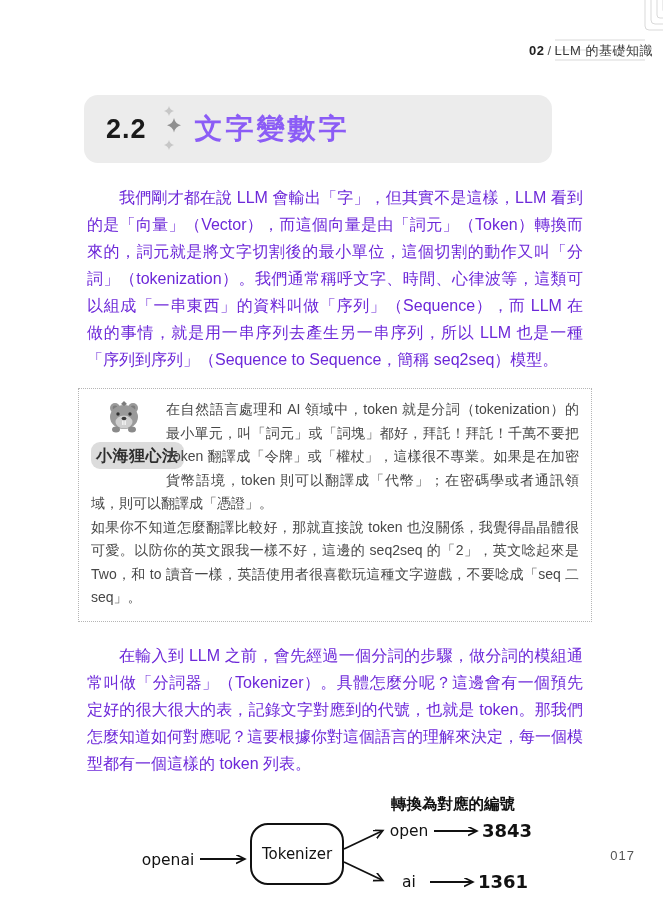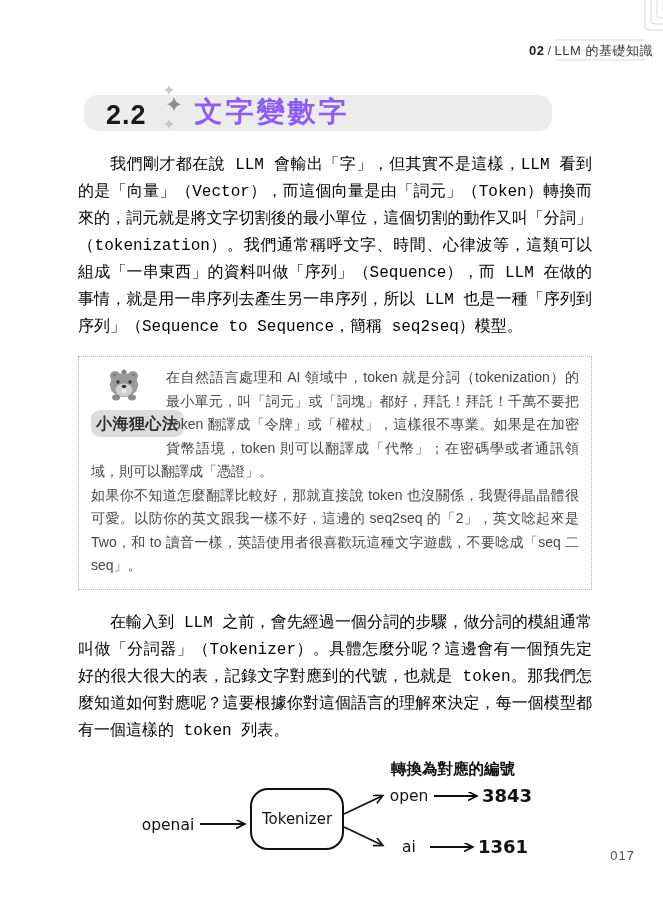--- a/index.html
+++ b/index.html
@@ -13,29 +13,29 @@
   .running-head .chap-no{font-weight:bold;color:#222;}
   .running-head .sep{margin:0 3px;color:#555;}
   .corner-deco{position:absolute;top:0;right:0;z-index:1;}
   .page-number{position:absolute;right:68px;bottom:34px;font-size:13px;color:#555;
                letter-spacing:1px;}
 
   
   .content{position:absolute;left:78px;top:0;width:514px;}
 
   
-  .section-box{margin-top:95px;margin-left:6px;width:446px;height:36px;background:#ececec;
-               border-radius:14px;display:flex;align-items:flex-end;padding-left:22px;}
+  .section-box{margin-top:95px;margin-left:6px;width:446px;height:68px;background:#ececec;
+               border-radius:14px;display:flex;align-items:center;padding-left:22px;}
   .section-num{font-size:27px;font-weight:bold;color:#1a1a1a;letter-spacing:1px;}
   .section-sparkles{margin:0 14px 0 16px;display:flex;align-items:center;}
   .section-title{font-size:28px;font-weight:bold;color:#8b5cf6;letter-spacing:3px;}
 
   
-  .body-p{font-family:Liberation Mono, monospace;font-size:16px;
-          line-height:27px;text-align:justify;text-indent:2em;margin:0;color:#000000;}
+  .body-p{font-family:Liberation Sans, sans-serif;font-size:16px;
+          line-height:27px;text-align:justify;text-indent:2em;margin:9px;color:#6d28d9;}
   .p1{margin-top:21px;}
   .p2{margin-top:20px;}
   .p3{margin-top:0;}
 
   
   .callout{margin-top:15px;border:1px dotted #b5b5b5;padding:9px 12px 11px 12px;
            font-size:14px;line-height:23.5px;color:#474747;text-align:justify;}
   .callout-badge{float:left;width:66px;margin:2px 9px 2px 0;text-align:center;}
   .badge-label{display:inline-block;background:#dcdcdc;color:#2e2e2e;font-size:16px;
                font-weight:bold;border-radius:9px;padding:2px 5px;letter-spacing:.5px;

